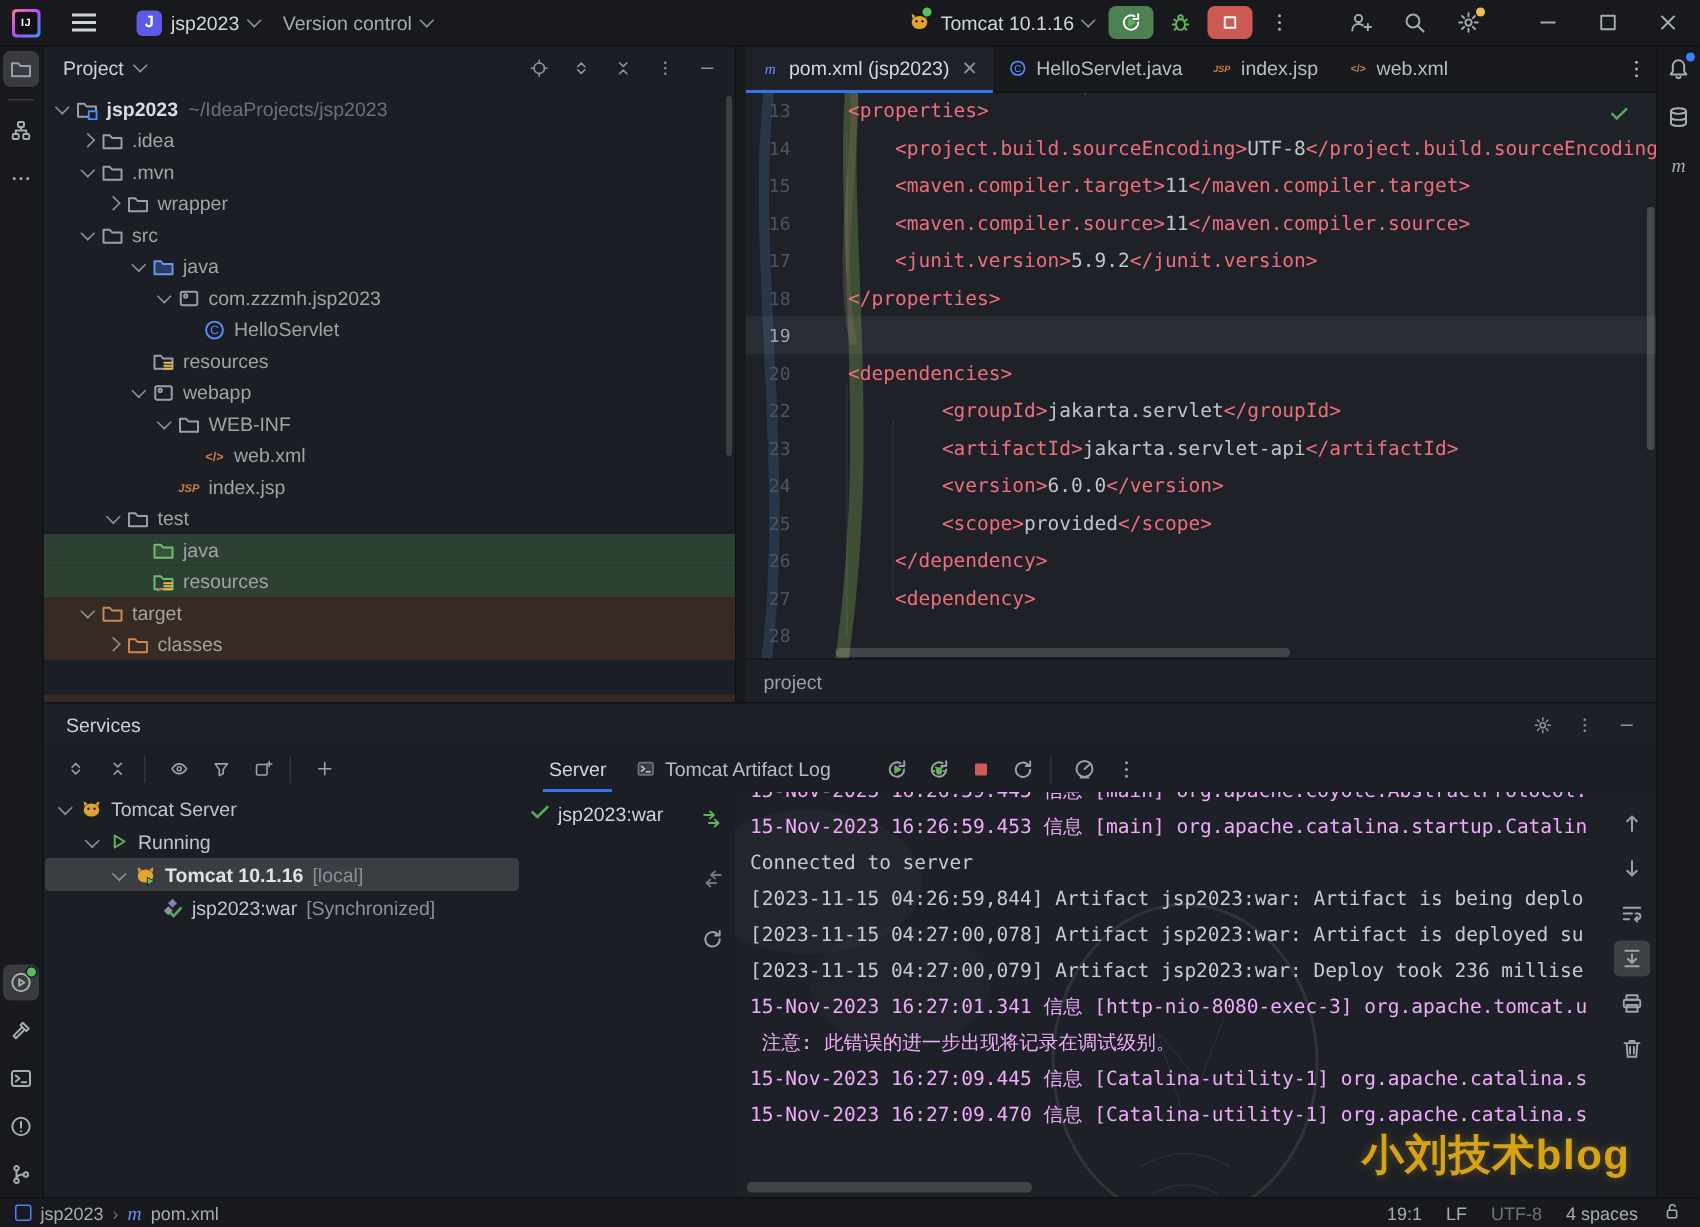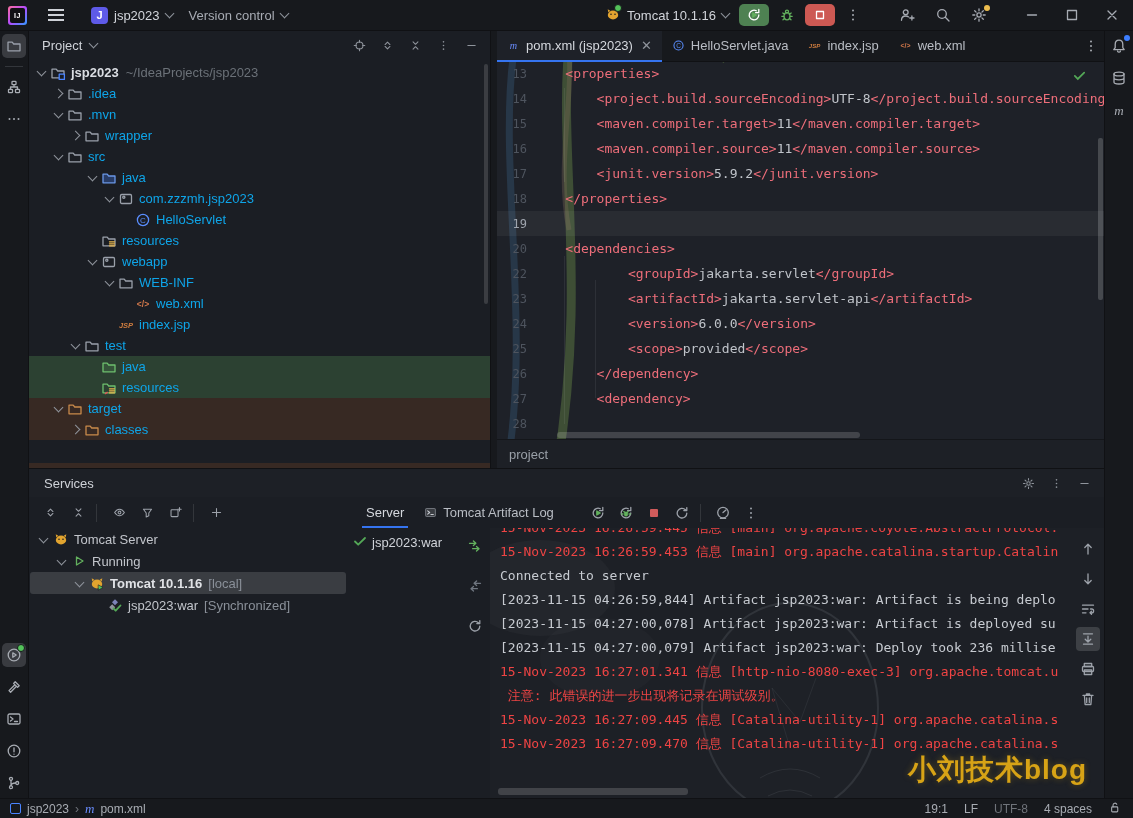--- a/index.html
+++ b/index.html
@@ -60,21 +60,21 @@
   
   #project-panel{position:absolute;left:28px;top:30px;width:462px;height:438px;background:#1b1e24;
                  border-right:1px solid #101114;z-index:2;overflow:hidden;}
   .panel-head{height:30px;display:flex;align-items:center;padding:0 8px 0 14px;font-size:13px;
               color:#cfd2d8;background:#1b1e24;}
   .panel-head .spacer{flex:1;}
   .ph-icon{width:22px;height:22px;display:flex;align-items:center;justify-content:center;
            color:#8f949c;margin-left:6px;border-radius:4px;}
   #project-tree{position:absolute;left:0;top:32px;right:0;bottom:0;overflow:hidden;font-size:13px;}
   .trow{height:21px;display:flex;align-items:center;white-space:nowrap;}
-  .trow .lbl{color:#0ea5e9;}
+  .trow .lbl{color:#a3a3a3;}
   .trow .lbl.b{font-weight:bold;color:#dadde2;}
   .trow .extra{color:#6b7178;margin-left:7px;}
   .trow.r-added{background:#2c4132;}
   .trow.r-dim{background:rgba(112,64,35,.34);}
   .chevbox{width:15px;height:16px;display:flex;align-items:center;justify-content:center;flex:none;}
   .chev{width:6px;height:6px;border-right:1.4px solid #8f949c;border-bottom:1.4px solid #8f949c;}
   .chev.open{transform:rotate(45deg);margin-top:-2px;}
   .chev.closed{transform:rotate(-45deg);}
   .trow .ic{width:18px;margin-right:4px;}
   #ptree-scroll{position:absolute;right:2px;top:34px;width:4px;height:240px;border-radius:2px;
@@ -138,21 +138,21 @@
   #action-strip{position:absolute;left:460px;top:528px;width:30px;bottom:19px;background:#1b1e24;
                 border-right:1px solid #101114;z-index:2;display:flex;flex-direction:column;align-items:center;}
   #action-strip .sv-icon{margin:6px 0 10px 0;}
 
   
   #console{position:absolute;left:490px;top:528px;right:28px;bottom:19px;background:#1d2026;
            overflow:hidden;z-index:2;}
   #console-bg{position:absolute;inset:0;z-index:0;pointer-events:none;}
   #console-log{position:absolute;left:10px;top:-12px;right:34px;z-index:1;}
   .ll{height:24px;line-height:24px;white-space:pre;font-family:"DejaVu Sans Mono",monospace;font-size:13px;}
-  .ll.red{color:#ef4444;}
+  .ll.red{color:#f0abfc;}
   .ll.plain{color:#c7cbd1;}
   #console-toolbar{position:absolute;right:4px;top:6px;width:26px;display:flex;flex-direction:column;
                    align-items:center;z-index:2;}
   #console-toolbar .sv-icon{margin:3px 0;}
   #console-toolbar .sv-icon.active{background:#3d4045;}
   #watermark{position:absolute;right:18px;bottom:10px;font-size:28px;font-weight:bold;color:#d7a316;
              z-index:1;text-shadow:0 0 6px rgba(215,163,22,.35);letter-spacing:1px;}
   #console-hscroll{position:absolute;left:8px;bottom:4px;width:190px;height:7px;border-radius:3px;
                    background:rgba(255,255,255,.16);z-index:2;}
 

